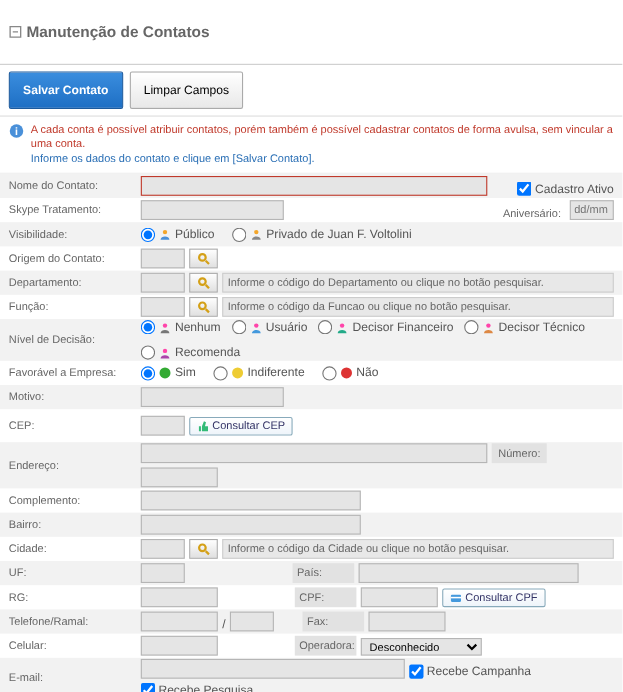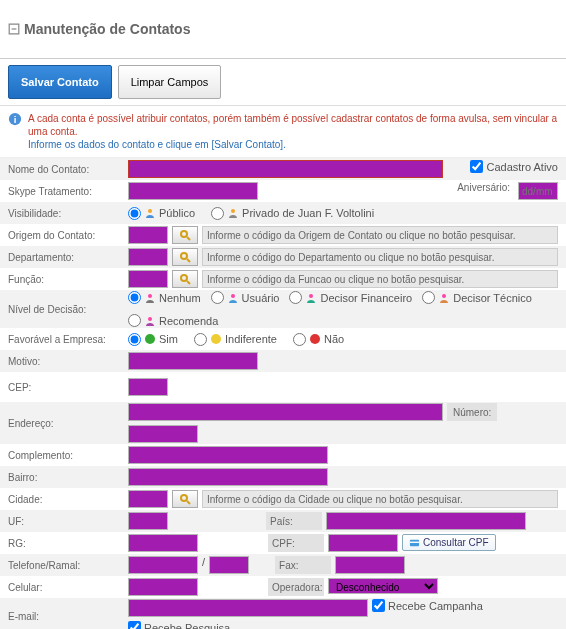--- a/index.html
+++ b/index.html
@@ -12,22 +12,22 @@
 .btn-primary { background: linear-gradient(#3a8dde,#1e6fc4); color: #fff; border-color: #1b5a9e; font-weight: bold; }
 .info-bar { padding: 6px 8px; display: flex; align-items: flex-start; gap: 6px; border-bottom: 1px solid #eee; }
 .info-icon { width: 14px; height: 14px; flex-shrink: 0; }
 .info-text { font-size: 10px; line-height: 1.3; }
 .info-text .l1 { color: #c0392b; }
 .info-text .l2 { color: #2a6fb5; }
 .form { padding: 0; }
 .row { display: flex; align-items: center; min-height: 22px; padding: 1px 8px; }
 .odd { background: #f2f2f2; }
 .label { width: 120px; color: #666; font-size: 10px; flex-shrink: 0; }
-.content { flex: 1; display: flex; align-items: flex-start; gap: 4px; flex-wrap: wrap; }
-input[type=text], textarea, select { border: 1px solid #b5b5b5; padding: 2px 3px; font-size: 10px; height: 18px; background: #a21caf; }
+.content { flex: 1; display: flex; align-items: flex-end; gap: 4px; flex-wrap: wrap; }
+input[type=text], textarea, select { border: 1px solid #b5b5b5; padding: 2px 3px; font-size: 10px; height: 18px; background: #e5e5e5; }
 .inp-xs { width: 40px; }
 .inp-sm { width: 70px; }
 .inp-md { width: 130px; }
 .inp-lg { width: 200px; }
 .inp-xl { width: 315px; }
 .inp-ro { background: #e8e8e8; border-color: #ccc; }
 .lookup-btn { width: 26px; height: 18px; background: linear-gradient(#fefefe,#e0e0e0); border: 1px solid #aaa; display: inline-flex; align-items: center; justify-content: center; cursor: pointer; }
 .lookup-btn svg { width: 12px; height: 12px; }
 .hint { background: #e8e8e8; border: 1px solid #ccc; padding: 2px 4px; font-size: 10px; color: #666; flex: 1; height: 18px; display: flex; align-items: center; }
 .radio-grp { display: flex; align-items: center; gap: 16px; }
@@ -114,21 +114,20 @@
 <div class="row">
   <div class="label">Origem do Contato:</div>
   <div class="content">
     <input type="text" class="inp-xs" style="">
     <div class="lookup-btn">
           <svg viewBox="0 0 12 12">
             <circle cx="5" cy="5" r="3" fill="none" stroke="#d4a017" stroke-width="2"></circle>
             <path d="M8 8l3 3" stroke="#d4a017" stroke-width="2"></path>
           </svg>
         </div>
-    <div class="hint">Informe o código da Origem de Contato ou clique no botão pesquisar.</div>
   </div>
 </div>
 
 <div class="row odd">
   <div class="label">Departamento:</div>
   <div class="content">
     <input type="text" class="inp-xs" style="">
     <div class="lookup-btn">
           <svg viewBox="0 0 12 12">
             <circle cx="5" cy="5" r="3" fill="none" stroke="#d4a017" stroke-width="2"></circle>
@@ -230,20 +229,26 @@
   <div class="label">Motivo:</div>
   <div class="content">
         <input type="text" class="inp-md inp-ro" readonly="" style="">
       </div>
 </div>
 
 <div class="row" style="padding-top:6px;padding-bottom:6px">
   <div class="label">CEP:</div>
   <div class="content">
     <input type="text" class="inp-xs" style="">
+    <button class="btn-inline">
+      <svg viewBox="0 0 12 12">
+            <path d="M2 6h2v5H2zM5 6l2-5 2 1-1 4h3v5H5z" fill="#3b7"></path>
+          </svg>
+      <span>Consultar CEP</span>
+    </button>
   </div>
 </div>
 
 <div class="row odd">
   <div class="label">Endereço:</div>
   <div class="content">
     <input type="text" class="inp-xl" style="">
     <span class="sub-lbl" style="width:auto;padding:3px 6px">Número:</span>
     <input type="text" class="inp-sm" style="">
   </div>

